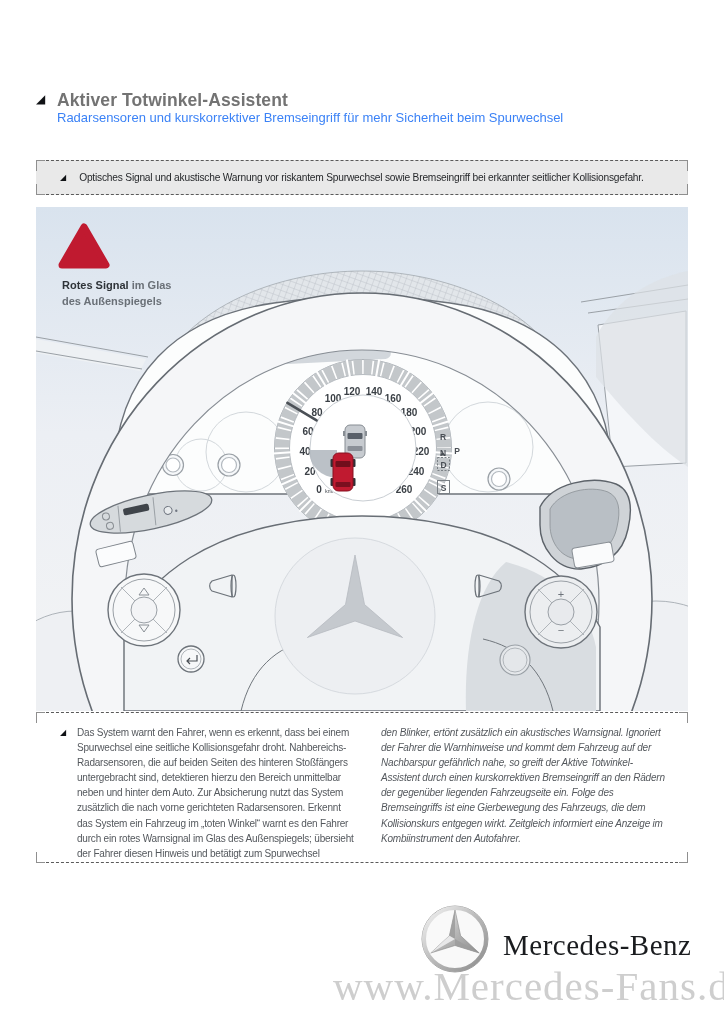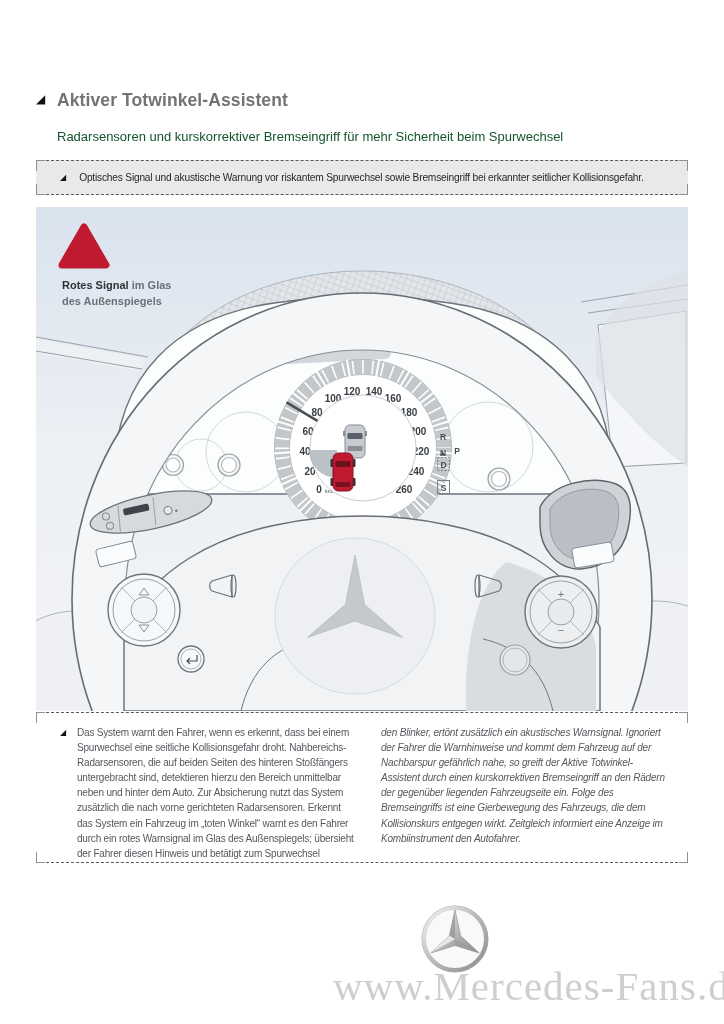--- a/index.html
+++ b/index.html
@@ -3,21 +3,21 @@
 <meta charset="utf-8">
 <style>
   html,body{margin:0;padding:0;background:#fff;font-family:"Liberation Sans",sans-serif;}
   #page{position:relative;width:724px;height:1024px;background:#fff;overflow:hidden;}
 
   
   .header{position:absolute;left:36px;top:90px;width:652px;}
   .title-row{display:flex;align-items:flex-start;}
   .tri-marker{font-size:12px;line-height:19px;color:#101215;width:21px;flex:0 0 21px;}
   .page-title{font-size:17.5px;font-weight:bold;color:#737373;margin:0;line-height:20px;letter-spacing:.1px;}
-  .page-subtitle{margin:19px 0 0 21px;font-size:13px;color:#14532d;line-height:16px;}
+  .page-subtitle{margin:0 0 0 21px;font-size:13px;color:#3b82f6;line-height:16px;}
 
   
   .framed{border-top:1px dashed #5a5a5a;border-bottom:1px dashed #5a5a5a;box-sizing:border-box;position:absolute;left:36px;width:652px;}
   .corner{position:absolute;width:8px;height:10px;}
   .corner.tl{left:0;top:-1px;border-left:1px solid #8f8f8f;border-top:1px solid #8f8f8f;}
   .corner.tr{right:0;top:-1px;border-right:1px solid #8f8f8f;border-top:1px solid #8f8f8f;}
   .corner.bl{left:0;bottom:-1px;border-left:1px solid #8f8f8f;border-bottom:1px solid #8f8f8f;}
   .corner.br{right:0;bottom:-1px;border-right:1px solid #8f8f8f;border-bottom:1px solid #8f8f8f;}
 
   .banner{top:160px;height:35px;background:#e9e9e9;display:flex;align-items:center;}
@@ -311,15 +311,16 @@
       <circle cx="36" cy="36" r="33" fill="#f9f9f9" stroke="#8a8a8a" stroke-width="0.8"></circle>
       <circle cx="36" cy="36" r="31" fill="none" stroke="url(#silver)" stroke-width="4"></circle>
       <g>
         <path d="M36,7 L41.63,32.75 L60.25,50 L36,42.5 L11.75,50 L30.37,32.75 Z" fill="url(#silver)" stroke="#8a8a8a" stroke-width="0.6"></path>
         <polygon points="36,7 30.37,32.75 36,36" fill="#9c9c9c" opacity="0.85"></polygon>
         <polygon points="60.25,50 36,42.5 36,36" fill="#9c9c9c" opacity="0.85"></polygon>
         <polygon points="11.75,50 30.37,32.75 36,36" fill="#ededee" opacity="0.9"></polygon>
       </g>
     </svg>
   </div>
+  <div class="brand">Mercedes-Benz</div>
   <div class="watermark">www.Mercedes-Fans.de</div>
 
 </div>
 
 </body></html>

